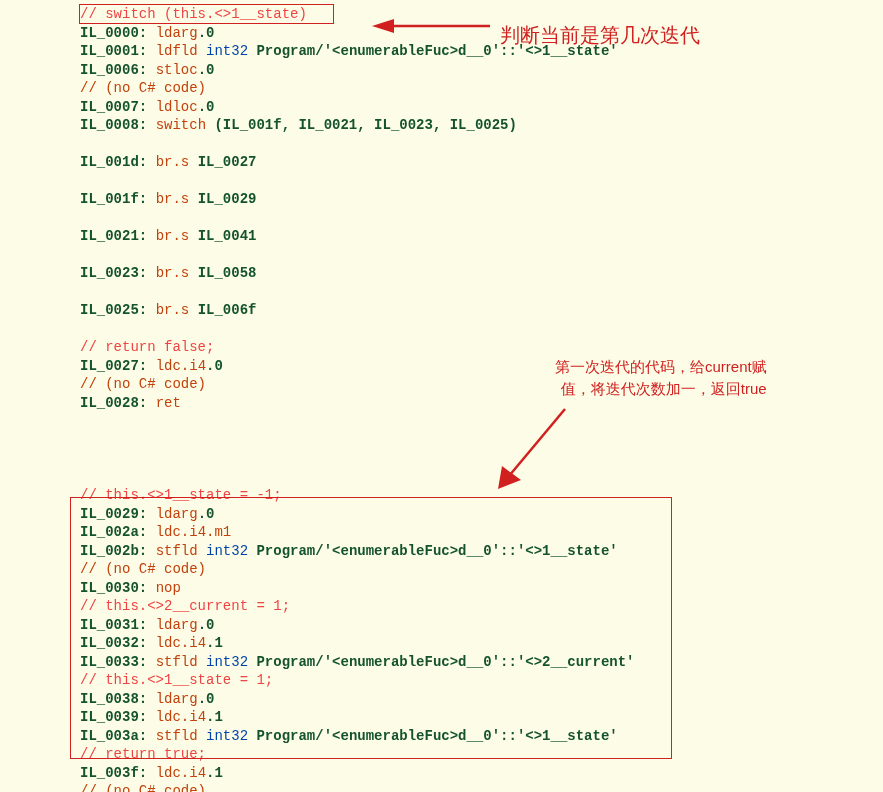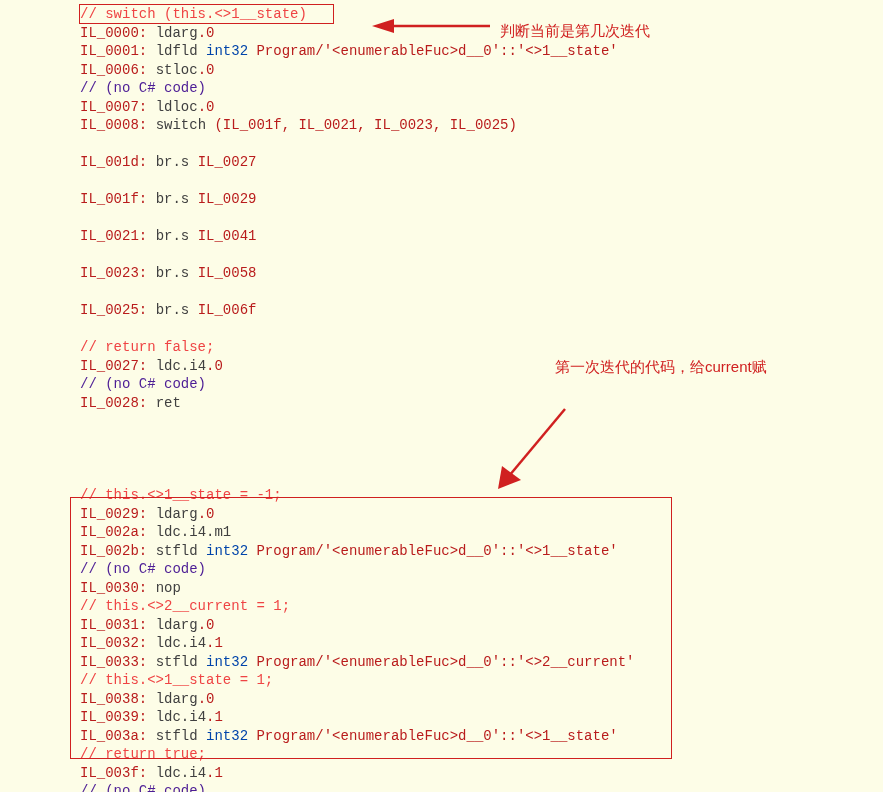--- a/index.html
+++ b/index.html
@@ -13,24 +13,24 @@
     position: relative;
     overflow: hidden;
   }
   .code-area {
     position: absolute;
     left: 80px;
     top: 5px;
     line-height: 18.5px;
     white-space: pre;
   }
-  .comment { color: #4c1d95; }
+  .comment { color: #c2410c; }
   .comment-green { color: #ef4444; }
-  .il-label { color: #b91c1c; }
-  .opcode { color: #404040; }
+  .il-label { color: #14532d; font-weight: bold; }
+  .opcode { color: #c2410c; }
   .keyword { color: #0044aa; font-weight: normal; }
   .rect1 {
     position: absolute;
     border: 1px solid #d02020;
     left: 79px;
     top: 4px;
     width: 253px;
     height: 18px;
     pointer-events: none;
   }
@@ -42,21 +42,21 @@
     width: 600px;
     height: 260px;
     pointer-events: none;
   }
   .annot1 {
     position: absolute;
     left: 500px;
     top: 22px;
     color: #d02020;
     font-family: "Microsoft YaHei", sans-serif;
-    font-size: 15px;
+    font-size: 20px;
   }
   .annot2 {
     position: absolute;
     left: 555px;
     top: 356px;
     color: #d02020;
     font-family: "Microsoft YaHei", sans-serif;
     font-size: 15px;
     line-height: 22px;
     text-align: right;
@@ -76,20 +76,21 @@
 <body>
 
 <div class="code-area" id="code-container"><div><span class="comment-green">// switch (this.&lt;&gt;1__state)</span></div><div><span class="il-label">IL_0000: </span><span class="opcode">ldarg</span><span class="il-label">.0</span></div><div><span class="il-label">IL_0001: </span><span class="opcode">ldfld</span><span class="keyword"> int32</span><span class="il-label"> Program/'&lt;enumerableFuc&gt;d__0'::'&lt;&gt;1__state'</span></div><div><span class="il-label">IL_0006: </span><span class="opcode">stloc</span><span class="il-label">.0</span></div><div><span class="comment">// (no C# code)</span></div><div><span class="il-label">IL_0007: </span><span class="opcode">ldloc</span><span class="il-label">.0</span></div><div><span class="il-label">IL_0008: </span><span class="opcode">switch</span><span class="il-label"> (IL_001f, IL_0021, IL_0023, IL_0025)</span></div><div>&nbsp;</div><div><span class="il-label">IL_001d: </span><span class="opcode">br.s</span><span class="il-label"> IL_0027</span></div><div>&nbsp;</div><div><span class="il-label">IL_001f: </span><span class="opcode">br.s</span><span class="il-label"> IL_0029</span></div><div>&nbsp;</div><div><span class="il-label">IL_0021: </span><span class="opcode">br.s</span><span class="il-label"> IL_0041</span></div><div>&nbsp;</div><div><span class="il-label">IL_0023: </span><span class="opcode">br.s</span><span class="il-label"> IL_0058</span></div><div>&nbsp;</div><div><span class="il-label">IL_0025: </span><span class="opcode">br.s</span><span class="il-label"> IL_006f</span></div><div>&nbsp;</div><div><span class="comment-green">// return false;</span></div><div><span class="il-label">IL_0027: </span><span class="opcode">ldc.i4</span><span class="il-label">.0</span></div><div><span class="comment">// (no C# code)</span></div><div><span class="il-label">IL_0028: </span><span class="opcode">ret</span></div><div>&nbsp;</div><div>&nbsp;</div><div>&nbsp;</div><div>&nbsp;</div><div><span class="comment-green">// this.&lt;&gt;1__state = -1;</span></div><div><span class="il-label">IL_0029: </span><span class="opcode">ldarg</span><span class="il-label">.0</span></div><div><span class="il-label">IL_002a: </span><span class="opcode">ldc.i4.m1</span></div><div><span class="il-label">IL_002b: </span><span class="opcode">stfld</span><span class="keyword"> int32</span><span class="il-label"> Program/'&lt;enumerableFuc&gt;d__0'::'&lt;&gt;1__state'</span></div><div><span class="comment">// (no C# code)</span></div><div><span class="il-label">IL_0030: </span><span class="opcode">nop</span></div><div><span class="comment-green">// this.&lt;&gt;2__current = 1;</span></div><div><span class="il-label">IL_0031: </span><span class="opcode">ldarg</span><span class="il-label">.0</span></div><div><span class="il-label">IL_0032: </span><span class="opcode">ldc.i4</span><span class="il-label">.1</span></div><div><span class="il-label">IL_0033: </span><span class="opcode">stfld</span><span class="keyword"> int32</span><span class="il-label"> Program/'&lt;enumerableFuc&gt;d__0'::'&lt;&gt;2__current'</span></div><div><span class="comment-green">// this.&lt;&gt;1__state = 1;</span></div><div><span class="il-label">IL_0038: </span><span class="opcode">ldarg</span><span class="il-label">.0</span></div><div><span class="il-label">IL_0039: </span><span class="opcode">ldc.i4</span><span class="il-label">.1</span></div><div><span class="il-label">IL_003a: </span><span class="opcode">stfld</span><span class="keyword"> int32</span><span class="il-label"> Program/'&lt;enumerableFuc&gt;d__0'::'&lt;&gt;1__state'</span></div><div><span class="comment-green">// return true;</span></div><div><span class="il-label">IL_003f: </span><span class="opcode">ldc.i4</span><span class="il-label">.1</span></div><div><span class="comment">// (no C# code)</span></div></div>
 
 <div class="rect1"></div>
 <div class="rect2"></div>
 
 <div class="annot1">判断当前是第几次迭代</div>
 <div class="annot2">
   <span>第一次迭代的代码，给current赋</span><br>
+  <span>值，将迭代次数加一，返回true</span>
 </div>
 
 <svg class="arrow1" width="120" height="20">
   <line x1="118" y1="10" x2="18" y2="10" stroke="#d02020" stroke-width="2.5"></line>
   <polygon points="0,10 22,3 22,17" fill="#d02020"></polygon>
 </svg>
 
 <svg class="arrow2" width="75" height="90">
   <line x1="70" y1="5" x2="14" y2="72" stroke="#d02020" stroke-width="2.5"></line>
   <polygon points="3,85 7,62 26,76" fill="#d02020"></polygon>

